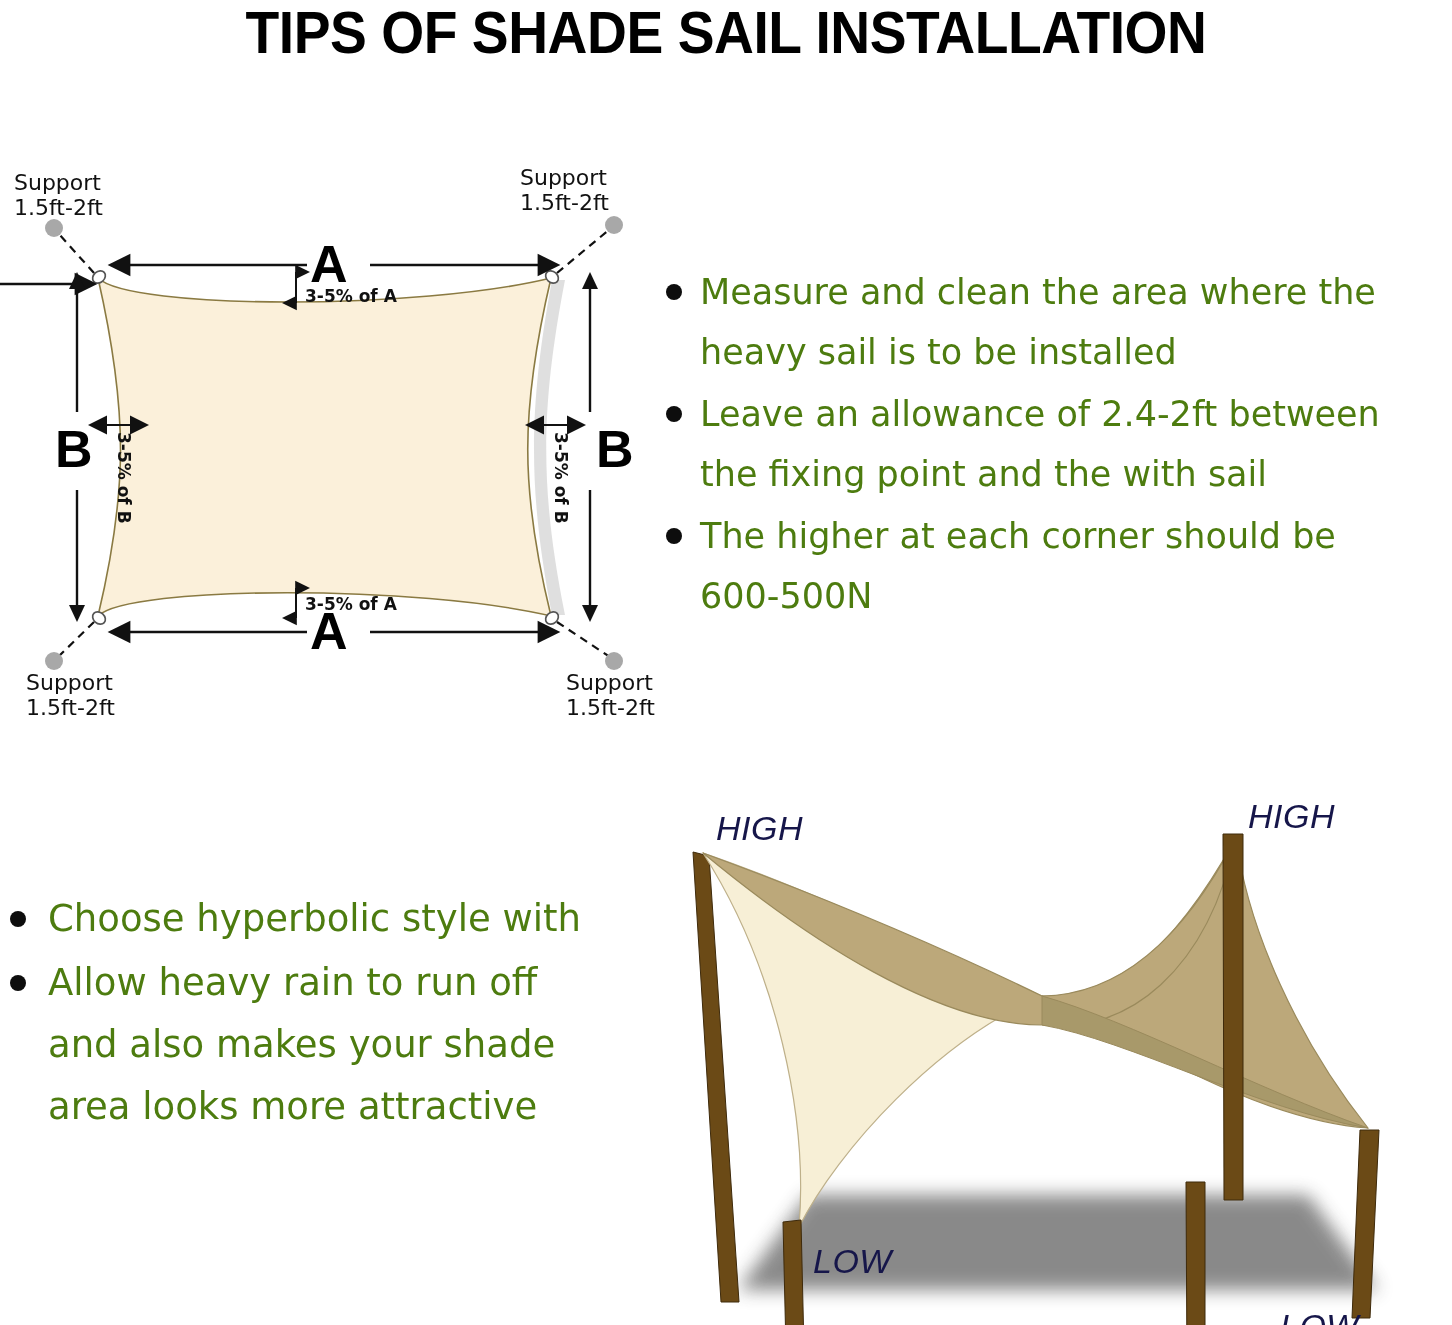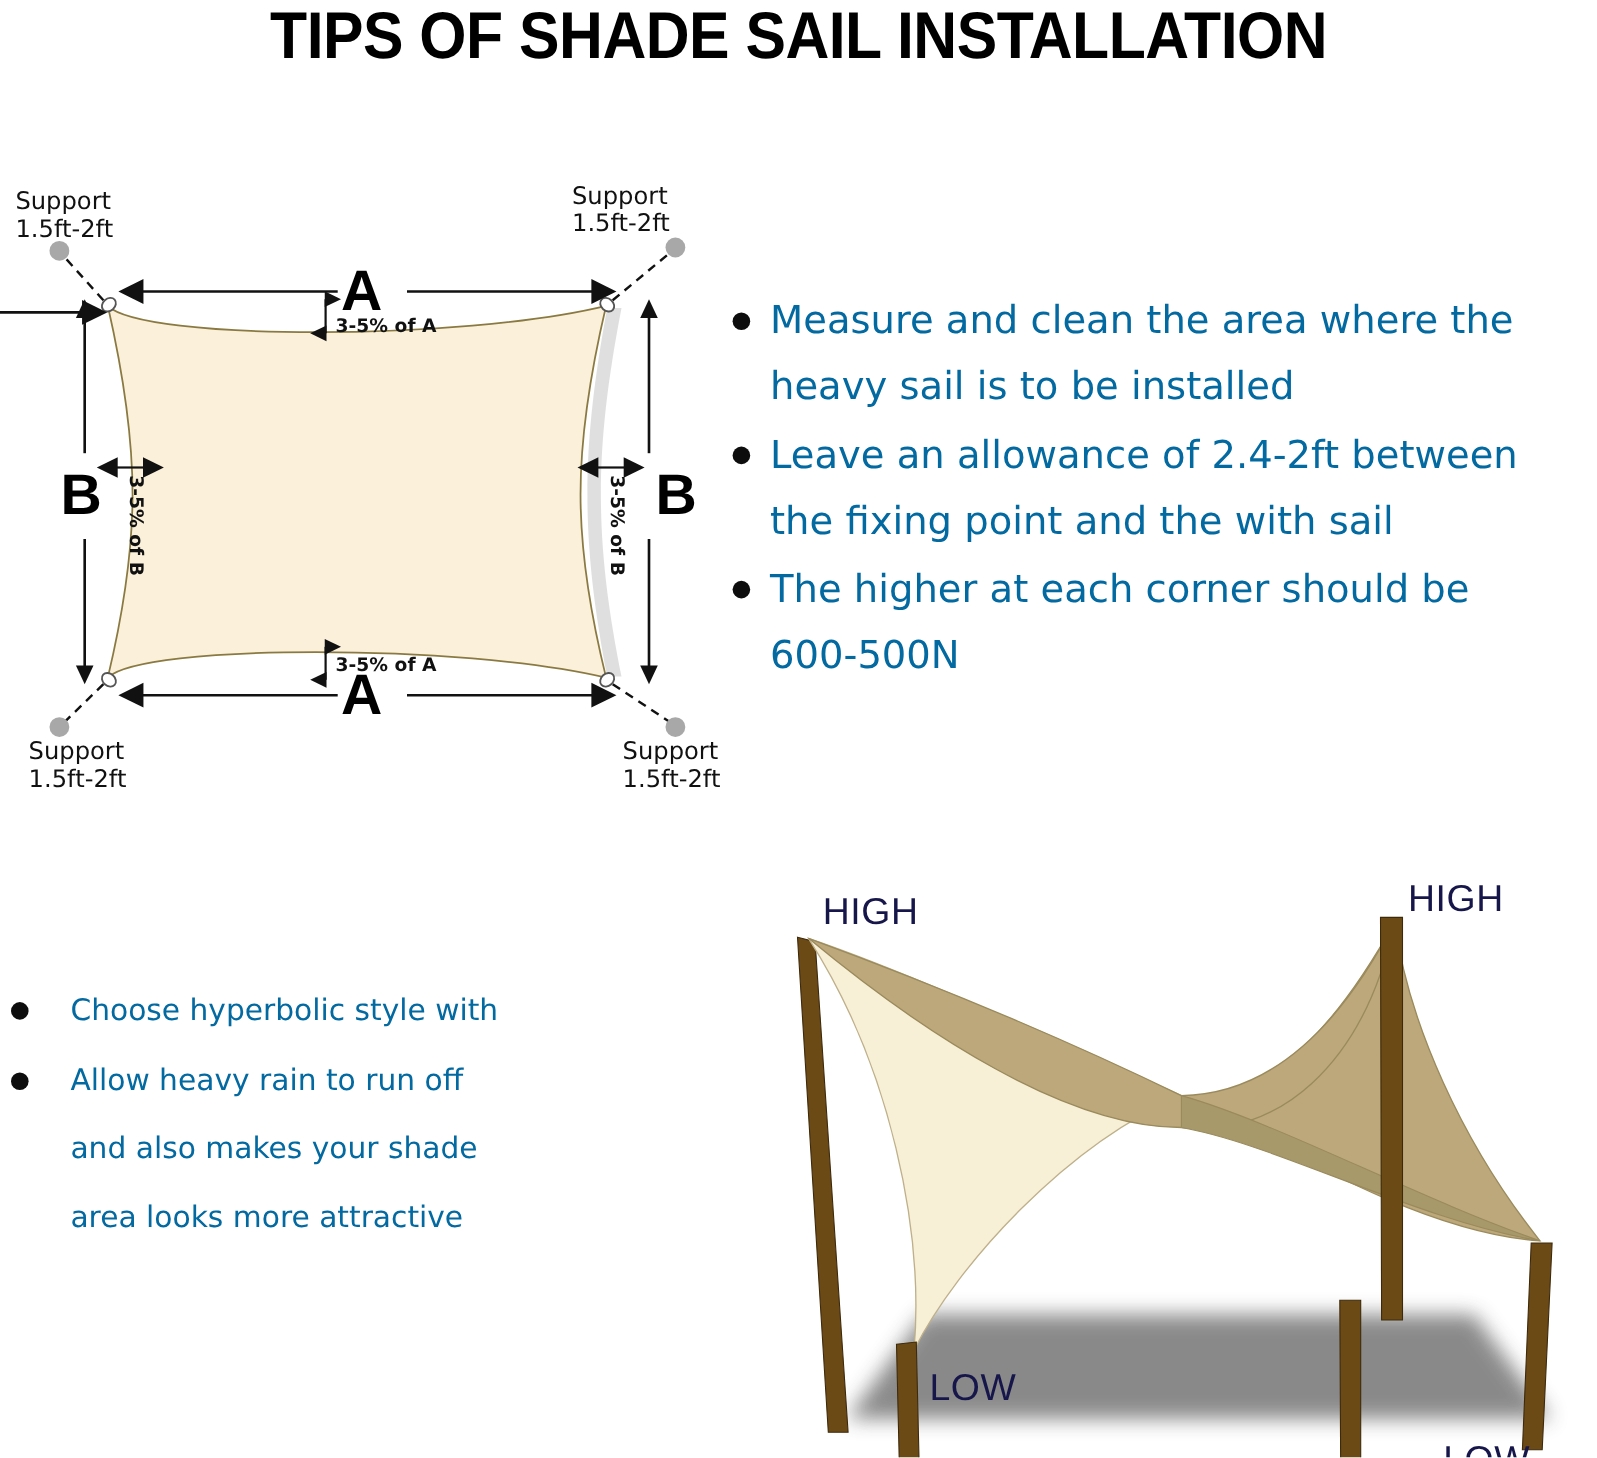--- a/index.html
+++ b/index.html
@@ -32,51 +32,51 @@
     line-height: 66px;
     white-space: nowrap;
   }
 
   
   .panel { position: absolute; }
 
   #rect-diagram-panel { left: 0px;   top: 160px; width: 660px; height: 590px; }
   #tips-list-panel    { left: 648px; top: 262px; width: 804px; height: 420px; }
   #hyper-list-panel   { left: 0px;   top: 888px; width: 620px; height: 350px; }
-  #hyper-diagram-panel{ left: 640px; top: 790px; width: 812px; height: 535px; }
+  #hyper-diagram-panel{ left: 608px; top: 790px; width: 812px; height: 535px; font-style: italic; }
 
   
   .bullet-list {
     list-style: none;
     margin: 0;
     padding: 0;
   }
   .bullet-item {
     position: relative;
     padding-left: 52px;
     margin-bottom: 12px;
     font-family: "DejaVu Sans", sans-serif;
-    color: #0369a1;
+    color: #4d7c0f;
   }
   .bullet-dot {
     position: absolute;
     left: 18px;
     width: 16px;
     height: 16px;
     border-radius: 50%;
     background: #0d0d0d;
   }
   .bullet-text { display: block; }
 
   
   #tips-list-panel .bullet-item   { font-size: 35px; line-height: 60px; margin-bottom: 2px; }
   #tips-list-panel .bullet-dot    { top: 22px; }
 
   
-  #hyper-list-panel .bullet-item  { font-size: 27px; line-height: 62px; margin-bottom: 2px; padding-left: 64px;}
+  #hyper-list-panel .bullet-item  { font-size: 37px; line-height: 62px; margin-bottom: 2px; padding-left: 48px;}
   #hyper-list-panel .bullet-dot   { top: 23px; left: 10px; }
 
   
   #rect-svg { display: block; }
 
   .dim-letter {
     font-family: "Liberation Sans", sans-serif;
     font-weight: bold;
     font-size: 52px;
     fill: #000000;

